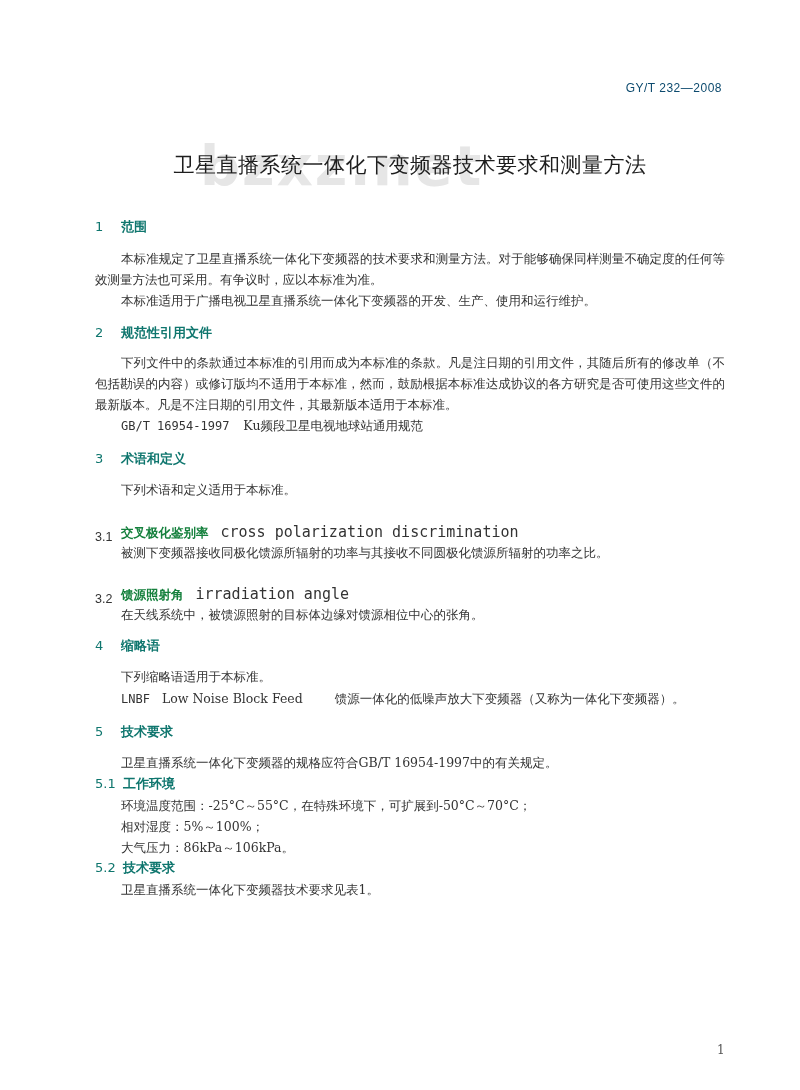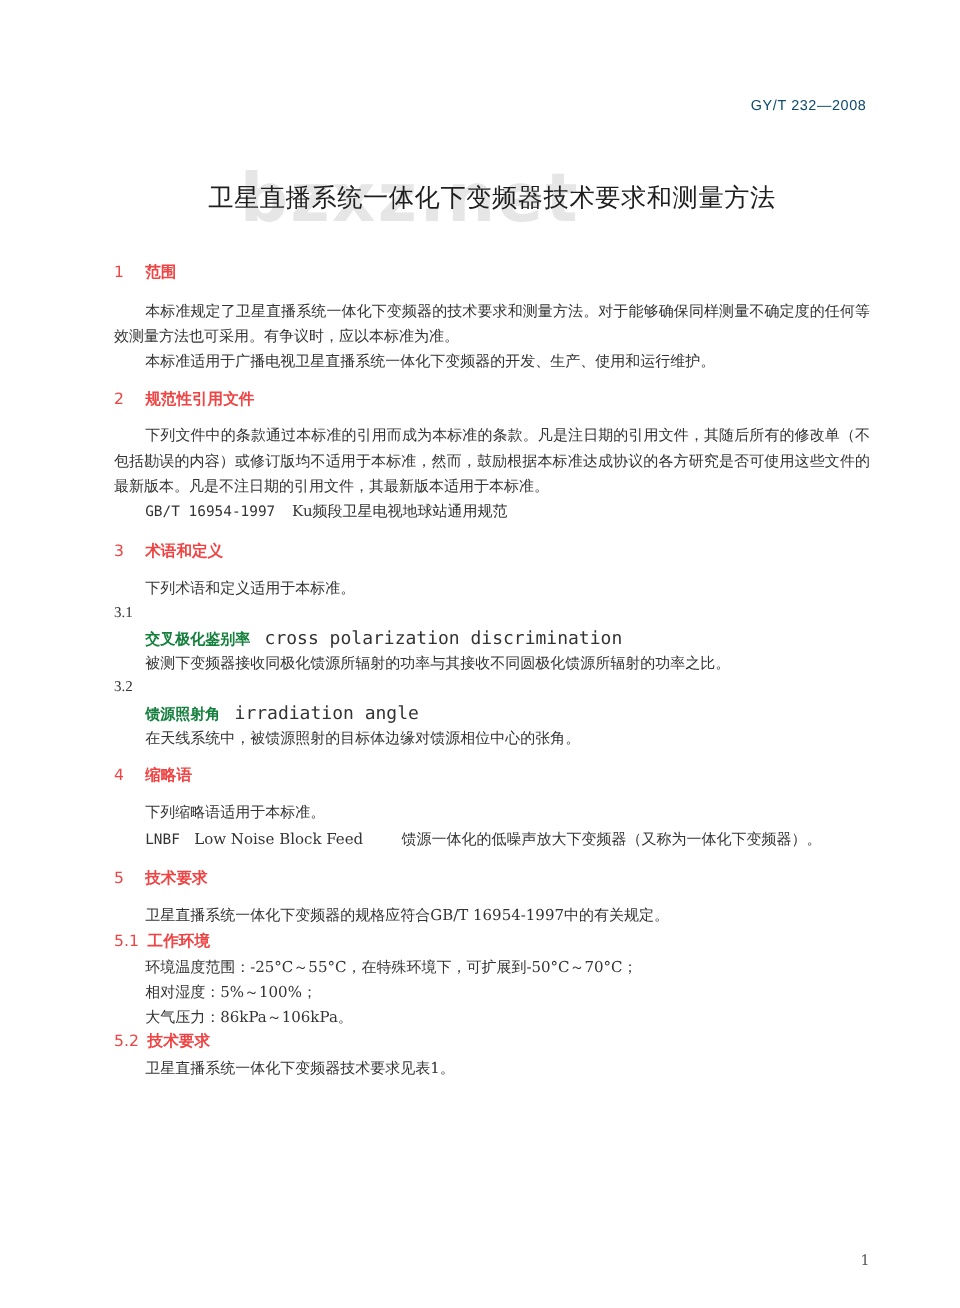--- a/index.html
+++ b/index.html
@@ -5,30 +5,30 @@
     html, body { margin: 0; padding: 0; background: #ffffff; }
     body { width: 800px; height: 1090px; position: relative; overflow: hidden;
            font-family: "DejaVu Serif", "Liberation Serif", serif; color: #2a2a2a; }
     .std-code { position: absolute; top: 81px; right: 78px; font-family: "Liberation Sans", "DejaVu Sans", sans-serif;
                 font-size: 12px; letter-spacing: 0.5px; color: #0c4a6e; }
     .watermark { position: absolute; left: 200px; top: 138px; font-family: "DejaVu Sans", sans-serif;
                  font-weight: bold; font-size: 56px; color: #e6e6e6; letter-spacing: 2px; line-height: 1; z-index: 0; }
     .title { position: absolute; top: 151px; left: 0; width: 820px; text-align: center;
              font-family: "DejaVu Sans", "Liberation Sans", sans-serif; font-size: 21px; color: #1e1e1e; z-index: 1; letter-spacing: 0.5px; }
     .content { position: absolute; left: 95px; top: 218px; width: 630px; font-size: 13px; z-index: 1; }
-    .h { font-family: "DejaVu Sans", "Liberation Sans", sans-serif; font-weight: bold; font-size: 13px; color: #ef4444;
+    .h { font-family: "DejaVu Sans", "Liberation Sans", sans-serif; font-weight: bold; font-size: 13px; color: #0f766e;
          position: absolute; left: 0; }
     .h .num { display: inline-block; width: 26px; font-weight: normal; }
     .sub .num { width: 28px; }
     .p { position: absolute; left: 26px; font-size: 12.5px; line-height: 21px; color: #333; }
     .p.wrap { left: 0; width: 630px; text-indent: 26px; text-align: justify; }
     .term { font-family: "DejaVu Sans", sans-serif; font-weight: bold; color: #15803d; }
     .term-en { font-family: "DejaVu Sans Mono", monospace; font-weight: normal; font-size: 15px; margin-left: 12px; }
     .mono { font-family: "DejaVu Sans Mono", "Liberation Mono", monospace; font-size: 12px; }
-    .num-only { position: absolute; left: 0; font-family: Liberation Serif, serif; font-size: 12.5px; color: #333; }
+    .num-only { position: absolute; left: 0; font-family: Liberation Sans, sans-serif; font-size: 12.5px; color: #333; margin-top: 27px; }
     .page-num { position: absolute; top: 1043px; left: 717px; font-size: 12px; color: #555; }
   </style>
 </head>
 <body>
 
 <div class="std-code">GY/T 232—2008</div>
 <div class="watermark">bzxz.net</div>
 <div class="title">卫星直播系统一体化下变频器技术要求和测量方法</div>
 
 <div class="content">

